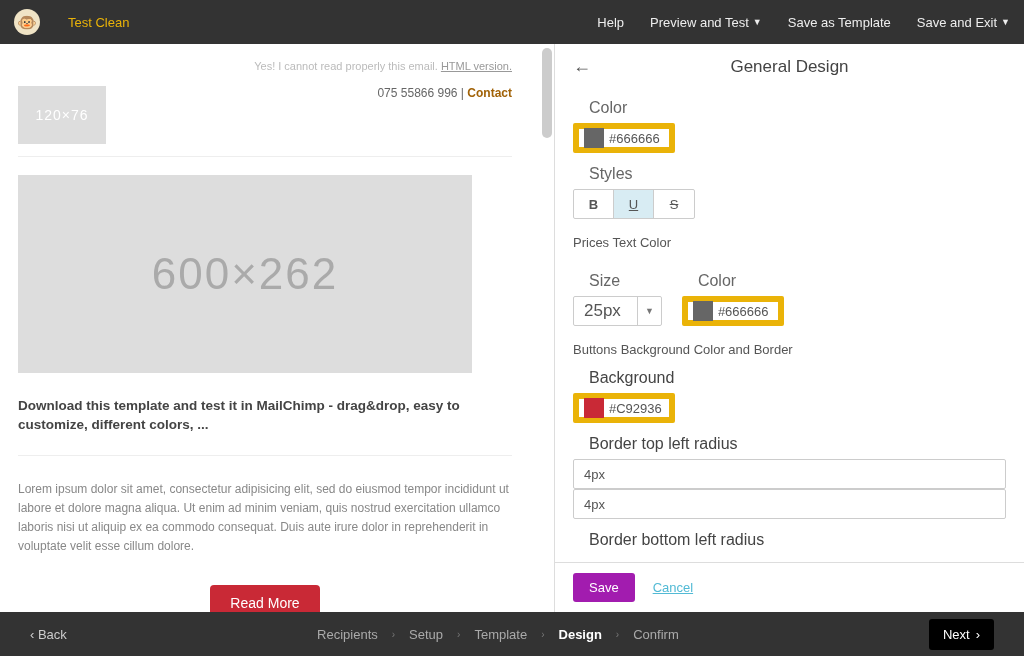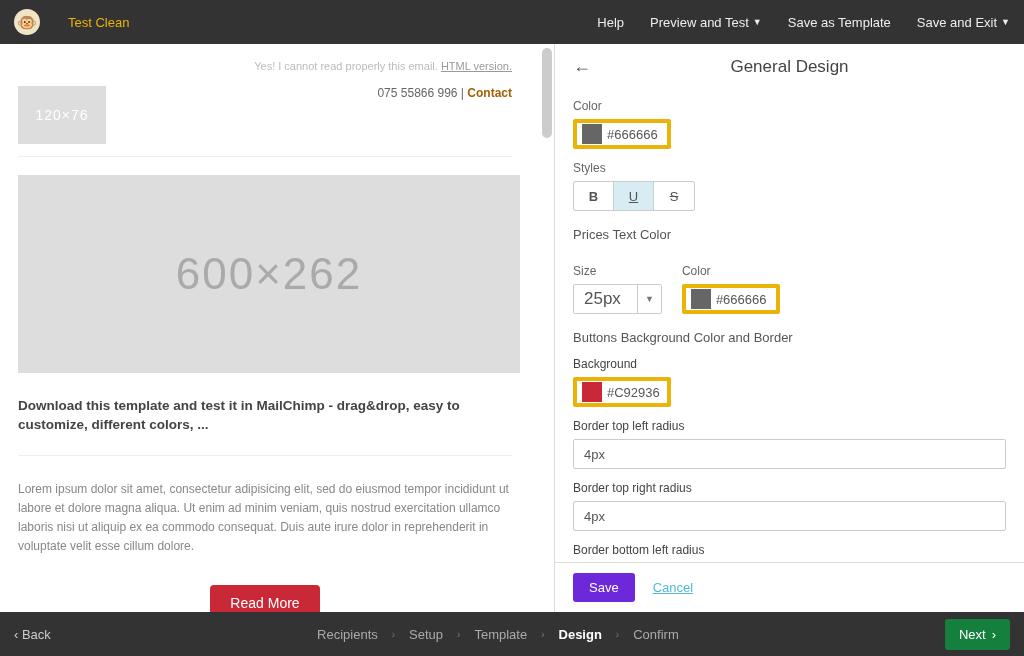--- a/index.html
+++ b/index.html
@@ -12,59 +12,59 @@
 .caret-down { font-size: 9px; }
 .main { display: flex; height: 568px; border-radius: 14px; }
 .preview-pane { width: 554px; height: 100%; overflow-y: auto; padding: 10px 32px 0 8px; position: relative; background: #fff; }
 .email-body { padding: 0 10px; }
 .viewline { font-size: 11px; color: #bbb; text-align: right; padding: 6px 0 10px; }
 .viewline a { color: #999; text-decoration: underline; }
 .header-row { display: flex; align-items: flex-start; padding: 4px 0 12px; border-bottom: 1px solid #eee; }
 .logo-ph { width: 88px; height: 58px; background: #ddd; display: flex; align-items: center; justify-content: center; color: #fff; font-size: 14px; letter-spacing: 1px; }
 .header-contact { margin-left: auto; font-size: 12px; color: #666; }
 .header-contact b { color: #a16207; }
-.hero { width: 502px; height: 198px; background: #ddd; display: flex; align-items: center; justify-content: center; color: #aaa; font-size: 44px; font-weight: 300; letter-spacing: 2px; margin: 18px 0; }
+.hero { width: 454px; height: 198px; background: #ddd; display: flex; align-items: center; justify-content: center; color: #aaa; font-size: 44px; font-weight: 300; letter-spacing: 2px; margin: 18px 0; }
 .heading { font-size: 13.5px; font-weight: bold; color: #444; padding: 0 0 10px; line-height: 1.4; margin-top: 24px; }
 .divider { border-top: 1px solid #eee; margin: 10px 0 24px; }
 .body-p { font-size: 12px; color: #888; line-height: 1.6; }
 .cta-row { text-align: center; padding: 28px 0 8px; }
 .cta { background: #c92936; color: #fff; border: none; padding: 10px 20px; border-radius: 4px; font-size: 14px; cursor: pointer; }
 .side-pane { width: 470px; height: 100%; border-left: 1px solid #ddd; display: flex; flex-direction: column; background: #fff; }
 .pane-header { display: flex; align-items: center; padding: 12px 18px 10px; }
 .back-arrow { font-size: 18px; color: #555; cursor: pointer; width: 24px; }
 .pane-title { flex: 1; text-align: center; font-size: 17px; color: #444; padding-right: 24px; }
 .pane-scroll { flex: 1; overflow-y: auto; padding: 0 18px 8px; }
-.lbl { font-size: 12px; color: #666; margin: 12px 0 6px; display: block; }
+.lbl { font-size: 16px; color: #666; margin: 12px 16px 6px; display: block; }
 .sec-lbl { font-size: 13px; color: #555; margin: 16px 0 10px; display: block; }
-.color-input { display: inline-flex; align-items: center; border: 4px solid #eab308; border-radius: 2px; height: 30px; }
+.color-input { display: inline-flex; align-items: center; border: 6px solid #eab308; border-radius: 2px; height: 30px; }
 .swatch { width: 20px; height: 20px; margin: 0 5px; }
 .swatch.gray { background: #666; }
 .swatch.red { background: #c92936; }
 .color-input input { border: none; width: 60px; font-size: 13px; color: #555; outline: none; padding-right: 6px; }
 .style-toggle { display: inline-flex; border: 1px solid #ccc; border-radius: 2px; height: 30px; }
 .style-toggle .tg { width: 40px; display: flex; align-items: center; justify-content: center; font-size: 13px; color: #555; cursor: pointer; border-right: 1px solid #ccc; }
 .style-toggle .tg:last-child { border-right: none; }
 .style-toggle .tg.bold { font-weight: bold; }
 .style-toggle .tg.under { text-decoration: underline; background: #d8ecf3; }
 .style-toggle .tg.strike { text-decoration: line-through; }
 .row { display: flex; gap: 20px; }
 .select-wrap { display: inline-flex; border: 1px solid #ccc; border-radius: 2px; height: 30px; align-items: center; }
 .select-wrap span { padding: 0 16px 0 10px; font-size: 17px; color: #555; }
 .select-wrap .sep { border-left: 1px solid #ccc; width: 24px; height: 100%; display: flex; align-items: center; justify-content: center; font-size: 9px; color: #777; }
 .text-input { width: 100%; border: 1px solid #ccc; border-radius: 2px; height: 30px; padding: 0 10px; font-size: 13px; color: #555; outline: none; }
 .pane-footer { border-top: 1px solid #ddd; padding: 10px 18px; display: flex; align-items: center; gap: 18px; }
-.btn-save { background: #6d28d9; color: #fff; border: none; padding: 7px 16px; border-radius: 3px; font-size: 13px; cursor: pointer; }
+.btn-save { background: #a21caf; color: #fff; border: none; padding: 7px 16px; border-radius: 3px; font-size: 13px; cursor: pointer; }
 .link-cancel { color: #52bad5; font-size: 13px; text-decoration: underline; cursor: pointer; }
-.bottombar { height: 44px; background: #333; color: #ccc; display: flex; align-items: center; padding: 0 14px; font-size: 13px; }
+.bottombar { height: 44px; background: #333; color: #ccc; display: flex; align-items: center; padding: 0 30px; font-size: 13px; }
 .bb-back { color: #ccc; cursor: pointer; }
 .crumbs { flex: 1; text-align: center; display: flex; gap: 14px; justify-content: center; align-items: center; }
 .crumb { color: #aaa; cursor: pointer; }
 .crumb.active { color: #fff; font-weight: bold; }
 .crumb-sep { color: #777; font-size: 10px; }
-.btn-next { background: #15803d; color: #fff; border: none; padding: 8px 14px; border-radius: 3px; font-size: 13px; cursor: pointer; display: flex; gap: 6px; }
+.btn-next { background: #000000; color: #fff; border: none; padding: 8px 14px; border-radius: 3px; font-size: 13px; cursor: pointer; display: flex; gap: 6px; }
 .scrollbar-v { position: absolute; right: 2px; top: 4px; width: 10px; height: 90px; background: #ccc; border-radius: 5px; }
 </style>
 </head>
 <body>
 
 <div class="topbar">
   <div class="logo">🐵</div>
   <div class="campaign-name">Test Clean</div>
   <div class="top-actions">
     <div class="top-action">Help</div>
@@ -147,21 +147,20 @@
 
       <span class="lbl" style="font-weight:500;color:#444">Background</span>
       <div class="color-input">
         <div class="swatch red"></div>
         <input value="#C92936" style="">
       </div>
 
       <span class="lbl" style="font-weight:500;color:#444">Border top left radius</span>
       <input class="text-input" value="4px" style="">
 
-      <span class="lbl" style="font-weight:500;color:#444">Border top right radius</span>
       <input class="text-input" value="4px" style="">
 
       <span class="lbl" style="font-weight:500;color:#444">Border bottom left radius</span>
     </div>
     <div class="pane-footer">
       <button class="btn-save">Save</button>
       <span class="link-cancel">Cancel</span>
     </div>
   </div>
 

